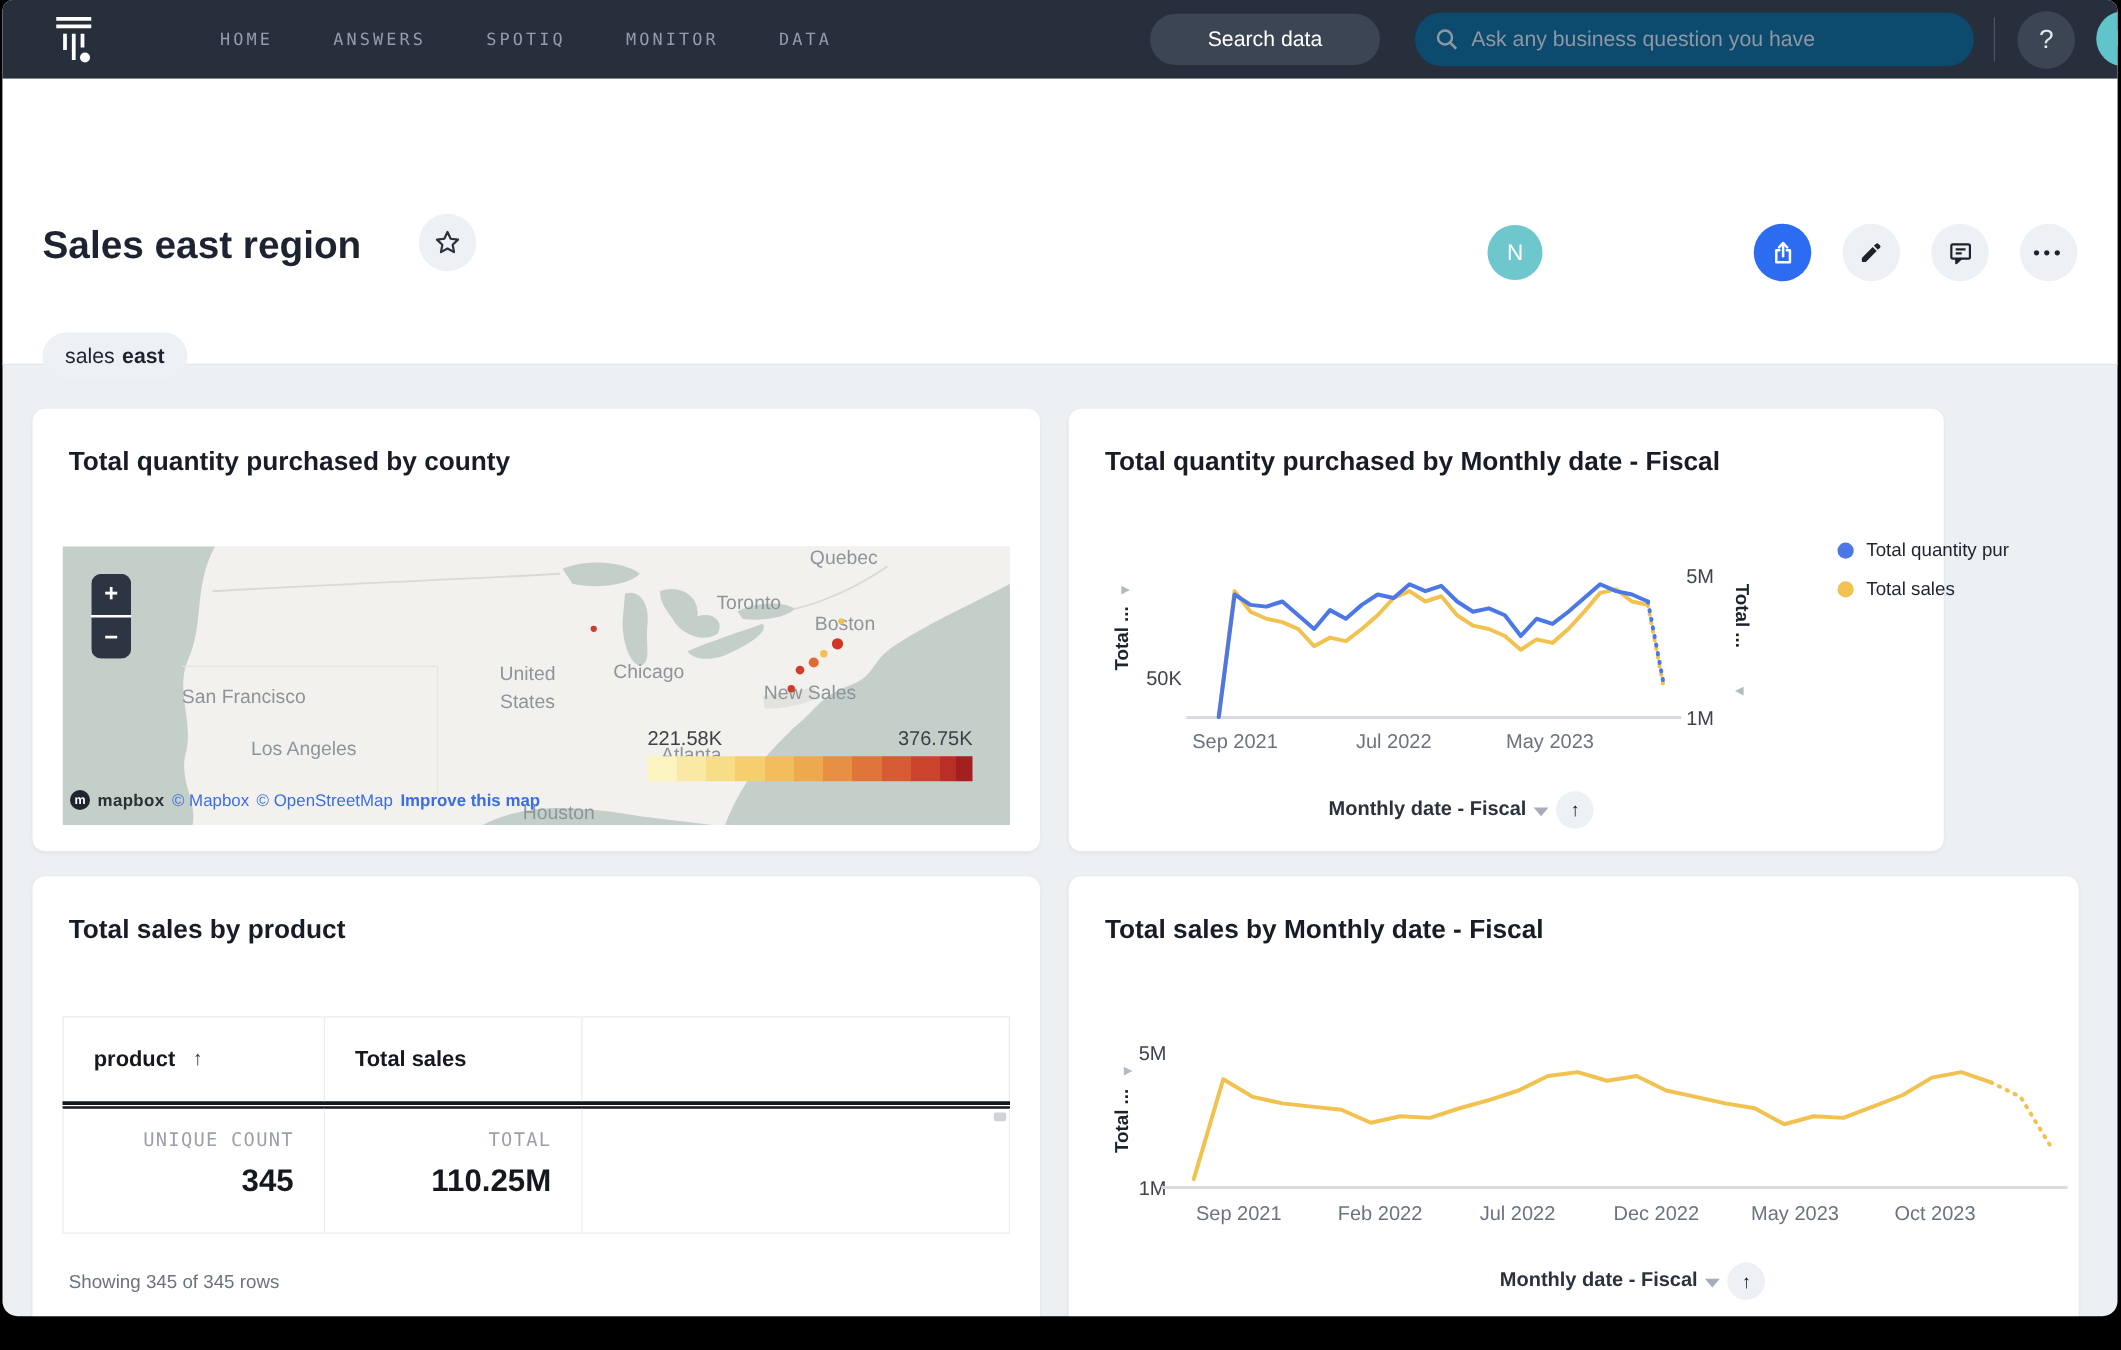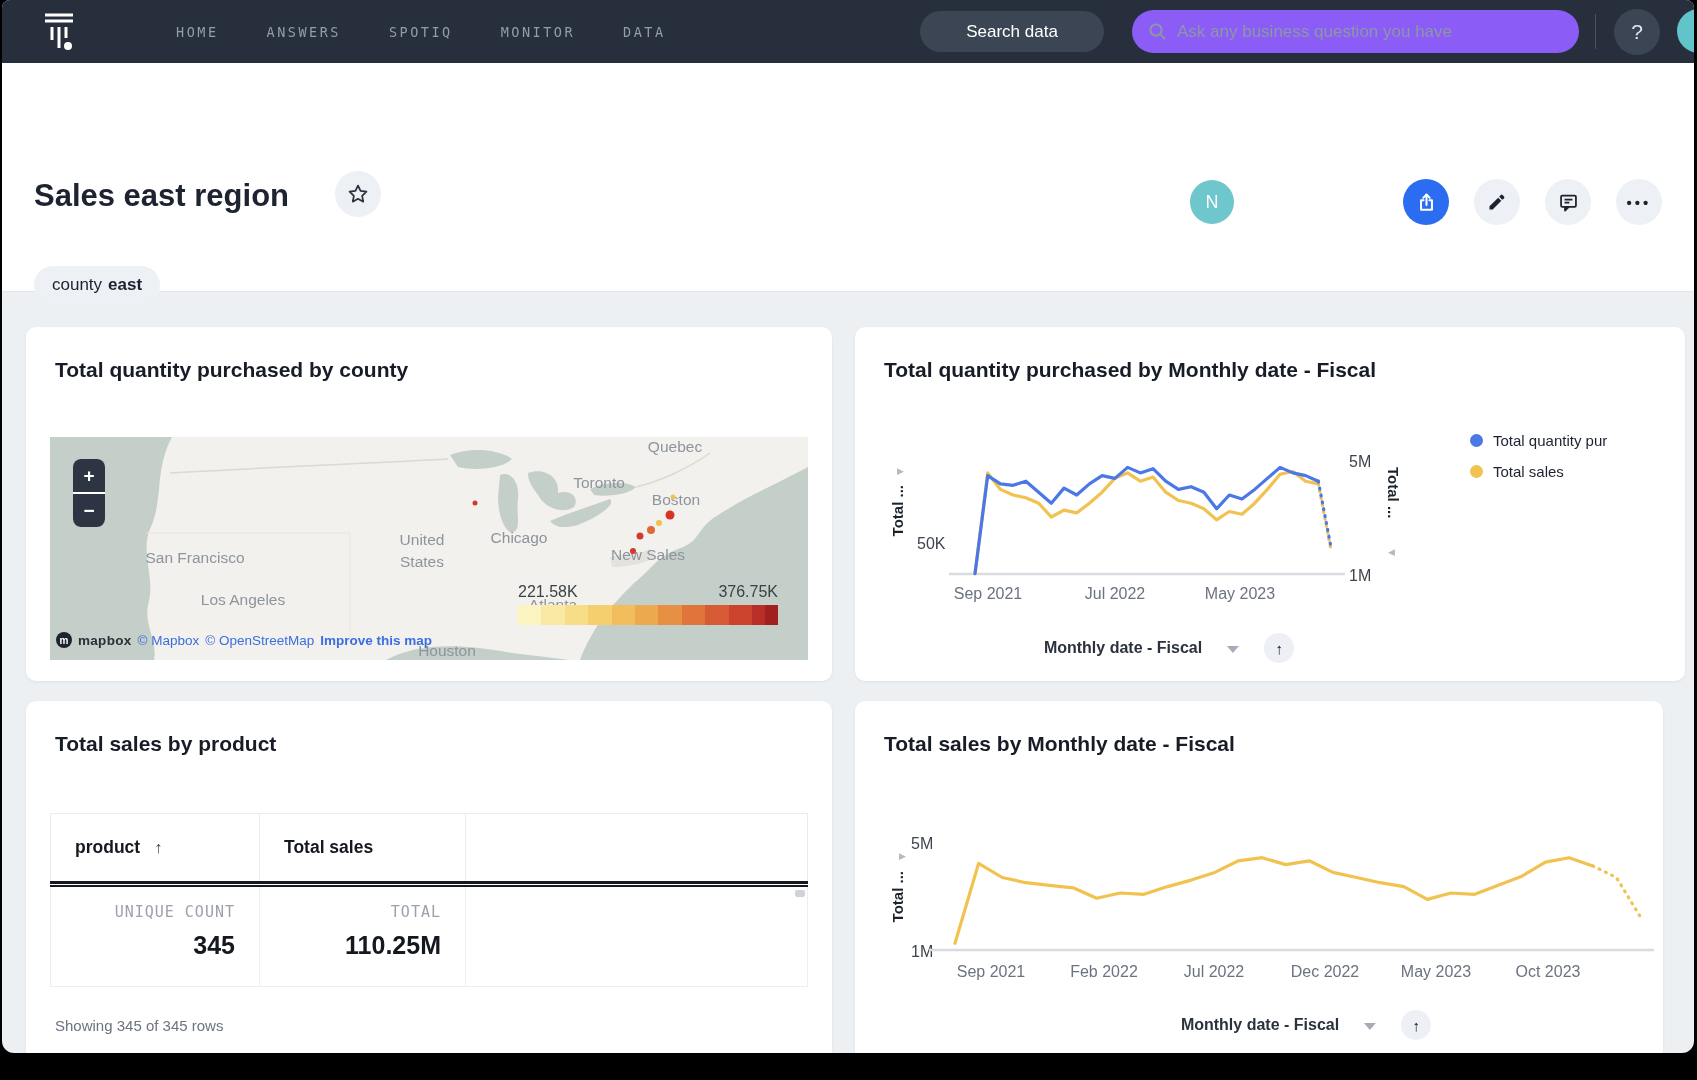--- a/index.html
+++ b/index.html
@@ -15,21 +15,21 @@
   .nav-item { position:relative; height:63px; display:flex; align-items:center; padding:14px 24px;
               font-family:"DejaVu Sans Mono", monospace; font-size:13.5px; letter-spacing:2.5px;
               color:#929cab; cursor:pointer; }
   .nav-item.active { color:#ffffff; font-weight:bold; }
   .nav-item.active::after { content:""; position:absolute; left:12px; right:12px; bottom:0;
               height:3px; background:#fff; }
   .pill-btn { position:absolute; left:918px; top:11px; width:184px; height:41px; border-radius:21px;
               background:#3c4553; color:#fff; font-size:17px; display:flex; align-items:center;
               justify-content:center; cursor:pointer; }
   .ask-wrap { position:absolute; left:1130px; top:10px; width:447px; height:43px; border-radius:22px;
-              background:#8b5cf6; display:flex; align-items:center; padding:0 16px; gap:10px; }
+              background:#0c4a6e; display:flex; align-items:center; padding:0 16px; gap:10px; }
   .ask-input { flex:1; background:transparent; border:none; outline:none; color:#dfe3e9; font-size:17px; }
   .ask-input::placeholder { color:#8d97a6; }
   .nav-div { position:absolute; left:1593px; top:14px; width:1px; height:35px; background:#4b5363; }
   .help-btn { position:absolute; left:1612px; top:9px; width:46px; height:46px; border-radius:50%;
               background:#3c4553; color:#e3e7ed; font-size:21px; display:flex; align-items:center;
               justify-content:center; cursor:pointer; }
   .nav-avatar { position:absolute; right:-27px; top:9px; width:44px; height:44px; border-radius:50%;
               background:#62c4cb; color:#fff; font-size:18px; display:flex; align-items:center;
               justify-content:center; }
 
@@ -46,21 +46,21 @@
   .circle-btn.blue { background:#2b6cf0; }
   .dots { font-size:15px; letter-spacing:3px; font-weight:700; color:#1d2330; }
   .chip { position:absolute; left:32px; top:203px; height:38px; border-radius:19px; background:#edf0f5;
           display:flex; align-items:center; padding:0 18px; gap:6px; font-size:17px; color:#1c2230; cursor:pointer; }
   .chip b { font-weight:700; }
 
   
   .board { position:absolute; left:0; top:293px; width:1692px; height:760px; overflow:hidden; }
   .card { position:absolute; background:#fff; border-radius:10px; box-shadow:0 1px 3px rgba(40,50,70,.07); }
   #card-map   { left:24px;  top:34px;  width:806px; height:354px; }
-  #card-line1 { left:853px; top:34px;  width:830px; height:354px; }
+  #card-line1 { left:853px; top:34px;  width:700px; height:354px; }
   #card-table { left:24px;  top:408px; width:806px; height:390px; }
   #card-line2 { left:853px; top:408px; width:808px; height:390px; }
   .card-title { position:absolute; left:29px; top:31px; font-size:21px; font-weight:700; color:#171c27; }
 
   
   .map { position:absolute; left:24px; top:110px; width:758px; height:223px; overflow:hidden; background:#f3f1ed; cursor:grab; }
   .map-label { position:absolute; transform:translate(-50%,-50%); font-size:15.5px; color:#8d949c; white-space:nowrap; }
   .zoomctl { position:absolute; left:23px; top:22px; width:32px; background:#fff; border-radius:8px; overflow:hidden; }
   .zoomctl .zb { width:32px; height:33px; background:#2d3442; color:#fff; font-size:19px; font-weight:700;
                  display:flex; align-items:center; justify-content:center; cursor:pointer; }
@@ -81,21 +81,21 @@
   
   .yaxis-rot { position:absolute; writing-mode:vertical-rl; transform:rotate(180deg); font-size:15px;
                font-weight:700; color:#1d232e; }
   .yaxis-rot.rhs { transform:none; }
   .axis-tri { position:absolute; font-size:9px; color:#b4bac2; }
   .ytick { position:absolute; font-size:16px; color:#3e444d;text-align:right; }
   .xt { position:absolute; transform:translateX(-50%); font-size:16px; color:#6b7280; white-space:nowrap; }
   .legend { position:absolute; left:615px; top:105px; display:flex; flex-direction:column; gap:14px; }
   .lg-row { display:flex; align-items:center; gap:10px; font-size:15px; color:#1d2330; cursor:pointer; white-space:nowrap;}
   .lg-dot { width:13px; height:13px; border-radius:50%; }
-  .dim-row { position:absolute; transform:translateX(-50%); display:flex; align-items:center; gap:25px; cursor:pointer;}
+  .dim-row { position:absolute; transform:translateX(-50%); display:flex; align-items:center; gap:6px; cursor:pointer;}
   .dim-label { font-size:16px; font-weight:600; color:#2b323e; }
   .caret { width:0; height:0; border-left:6px solid transparent; border-right:6px solid transparent;
            border-top:7px solid #a6adb8; margin-top:2px;}
   .up-btn { width:30px; height:30px; border-radius:50%; background:#edf0f4; display:flex; align-items:center;
             justify-content:center; font-size:15px; font-weight:700; color:#14181f; cursor:pointer; }
   svg.plot { position:absolute; overflow:visible; }
 
   
   .tbl { position:absolute; left:24px; top:112px; width:758px; }
   .tbl-head { display:flex; border:1px solid #e9ebee; border-bottom:none; height:68px; }
@@ -191,21 +191,21 @@
             <line x1="7.5" y1="8.6" x2="16.5" y2="8.6"></line>
             <line x1="7.5" y1="12.2" x2="13" y2="12.2"></line>
           </svg>
         </span>
       </div>
       <div class="circle-btn">
         <span class="dots">•••</span>
       </div>
     </div>
     <div class="chip">
-      <span>county</span>
+      <span>sales</span>
       <b>east</b>
     </div>
   </div>
 
   <div class="board">
 
     <div class="card" id="card-map">
       <div class="card-title">Total quantity purchased by county</div>
       <div class="map">
         <svg width="758" height="223" viewBox="0 0 758 223">

